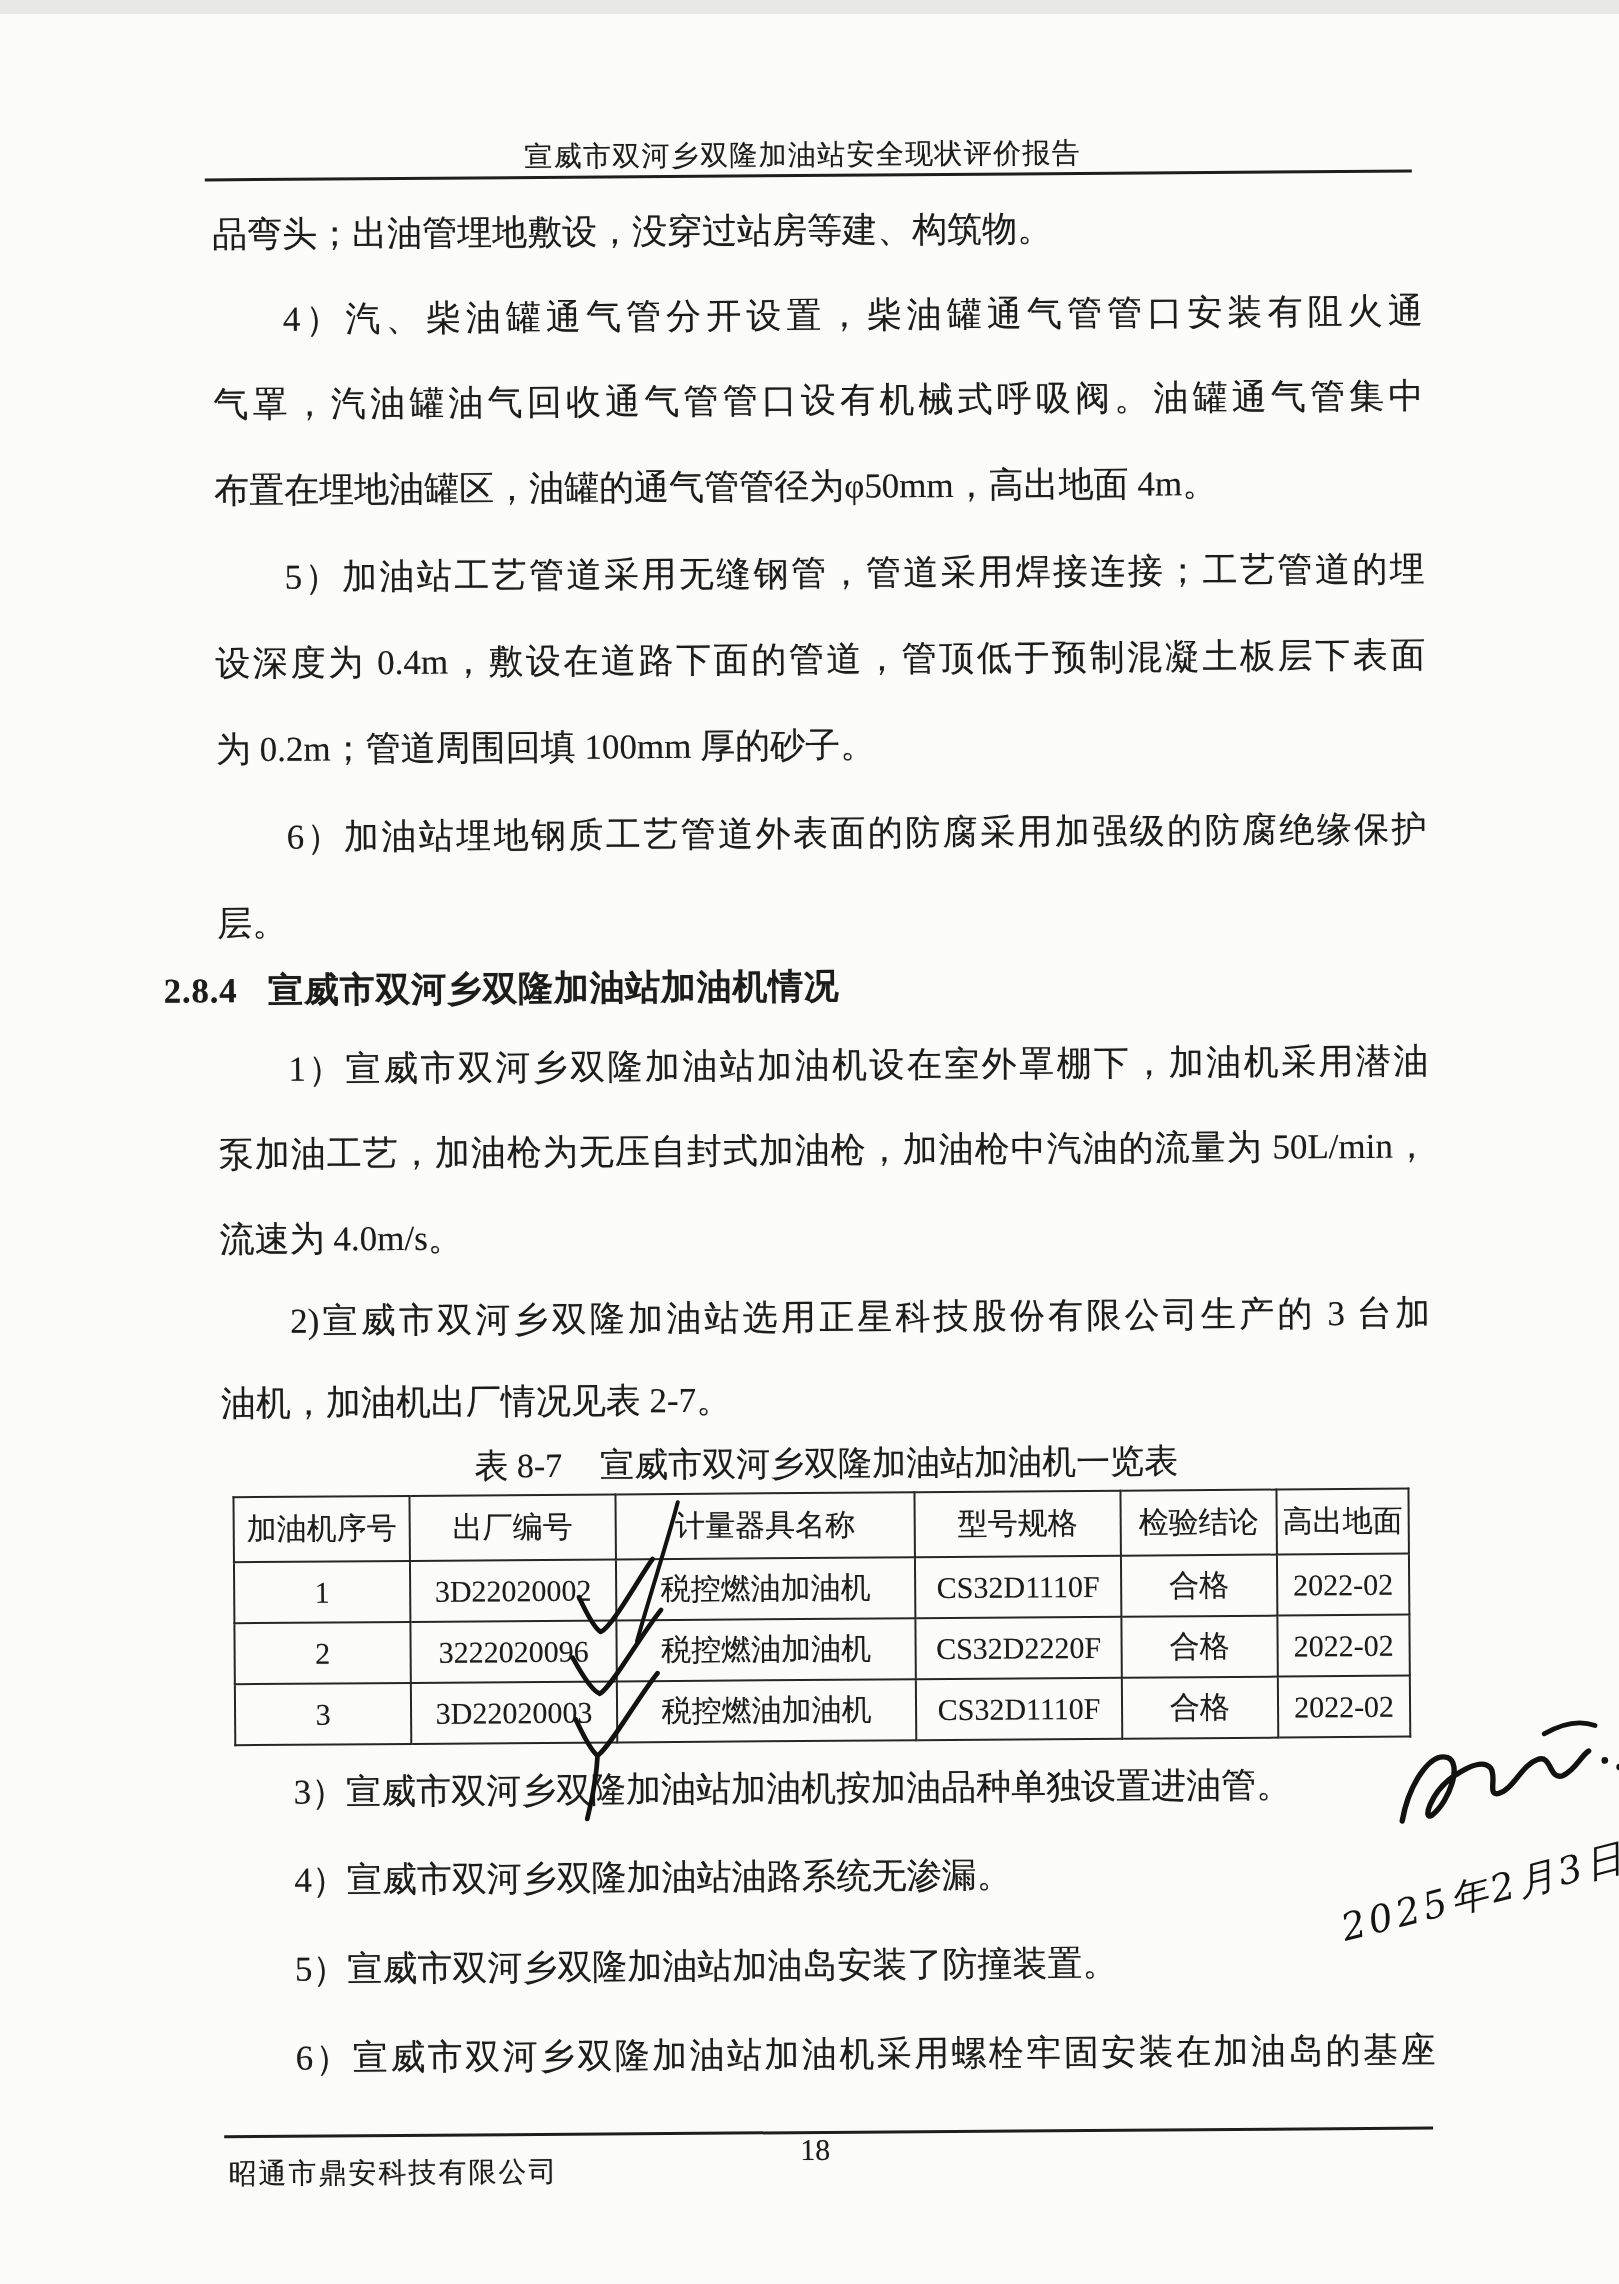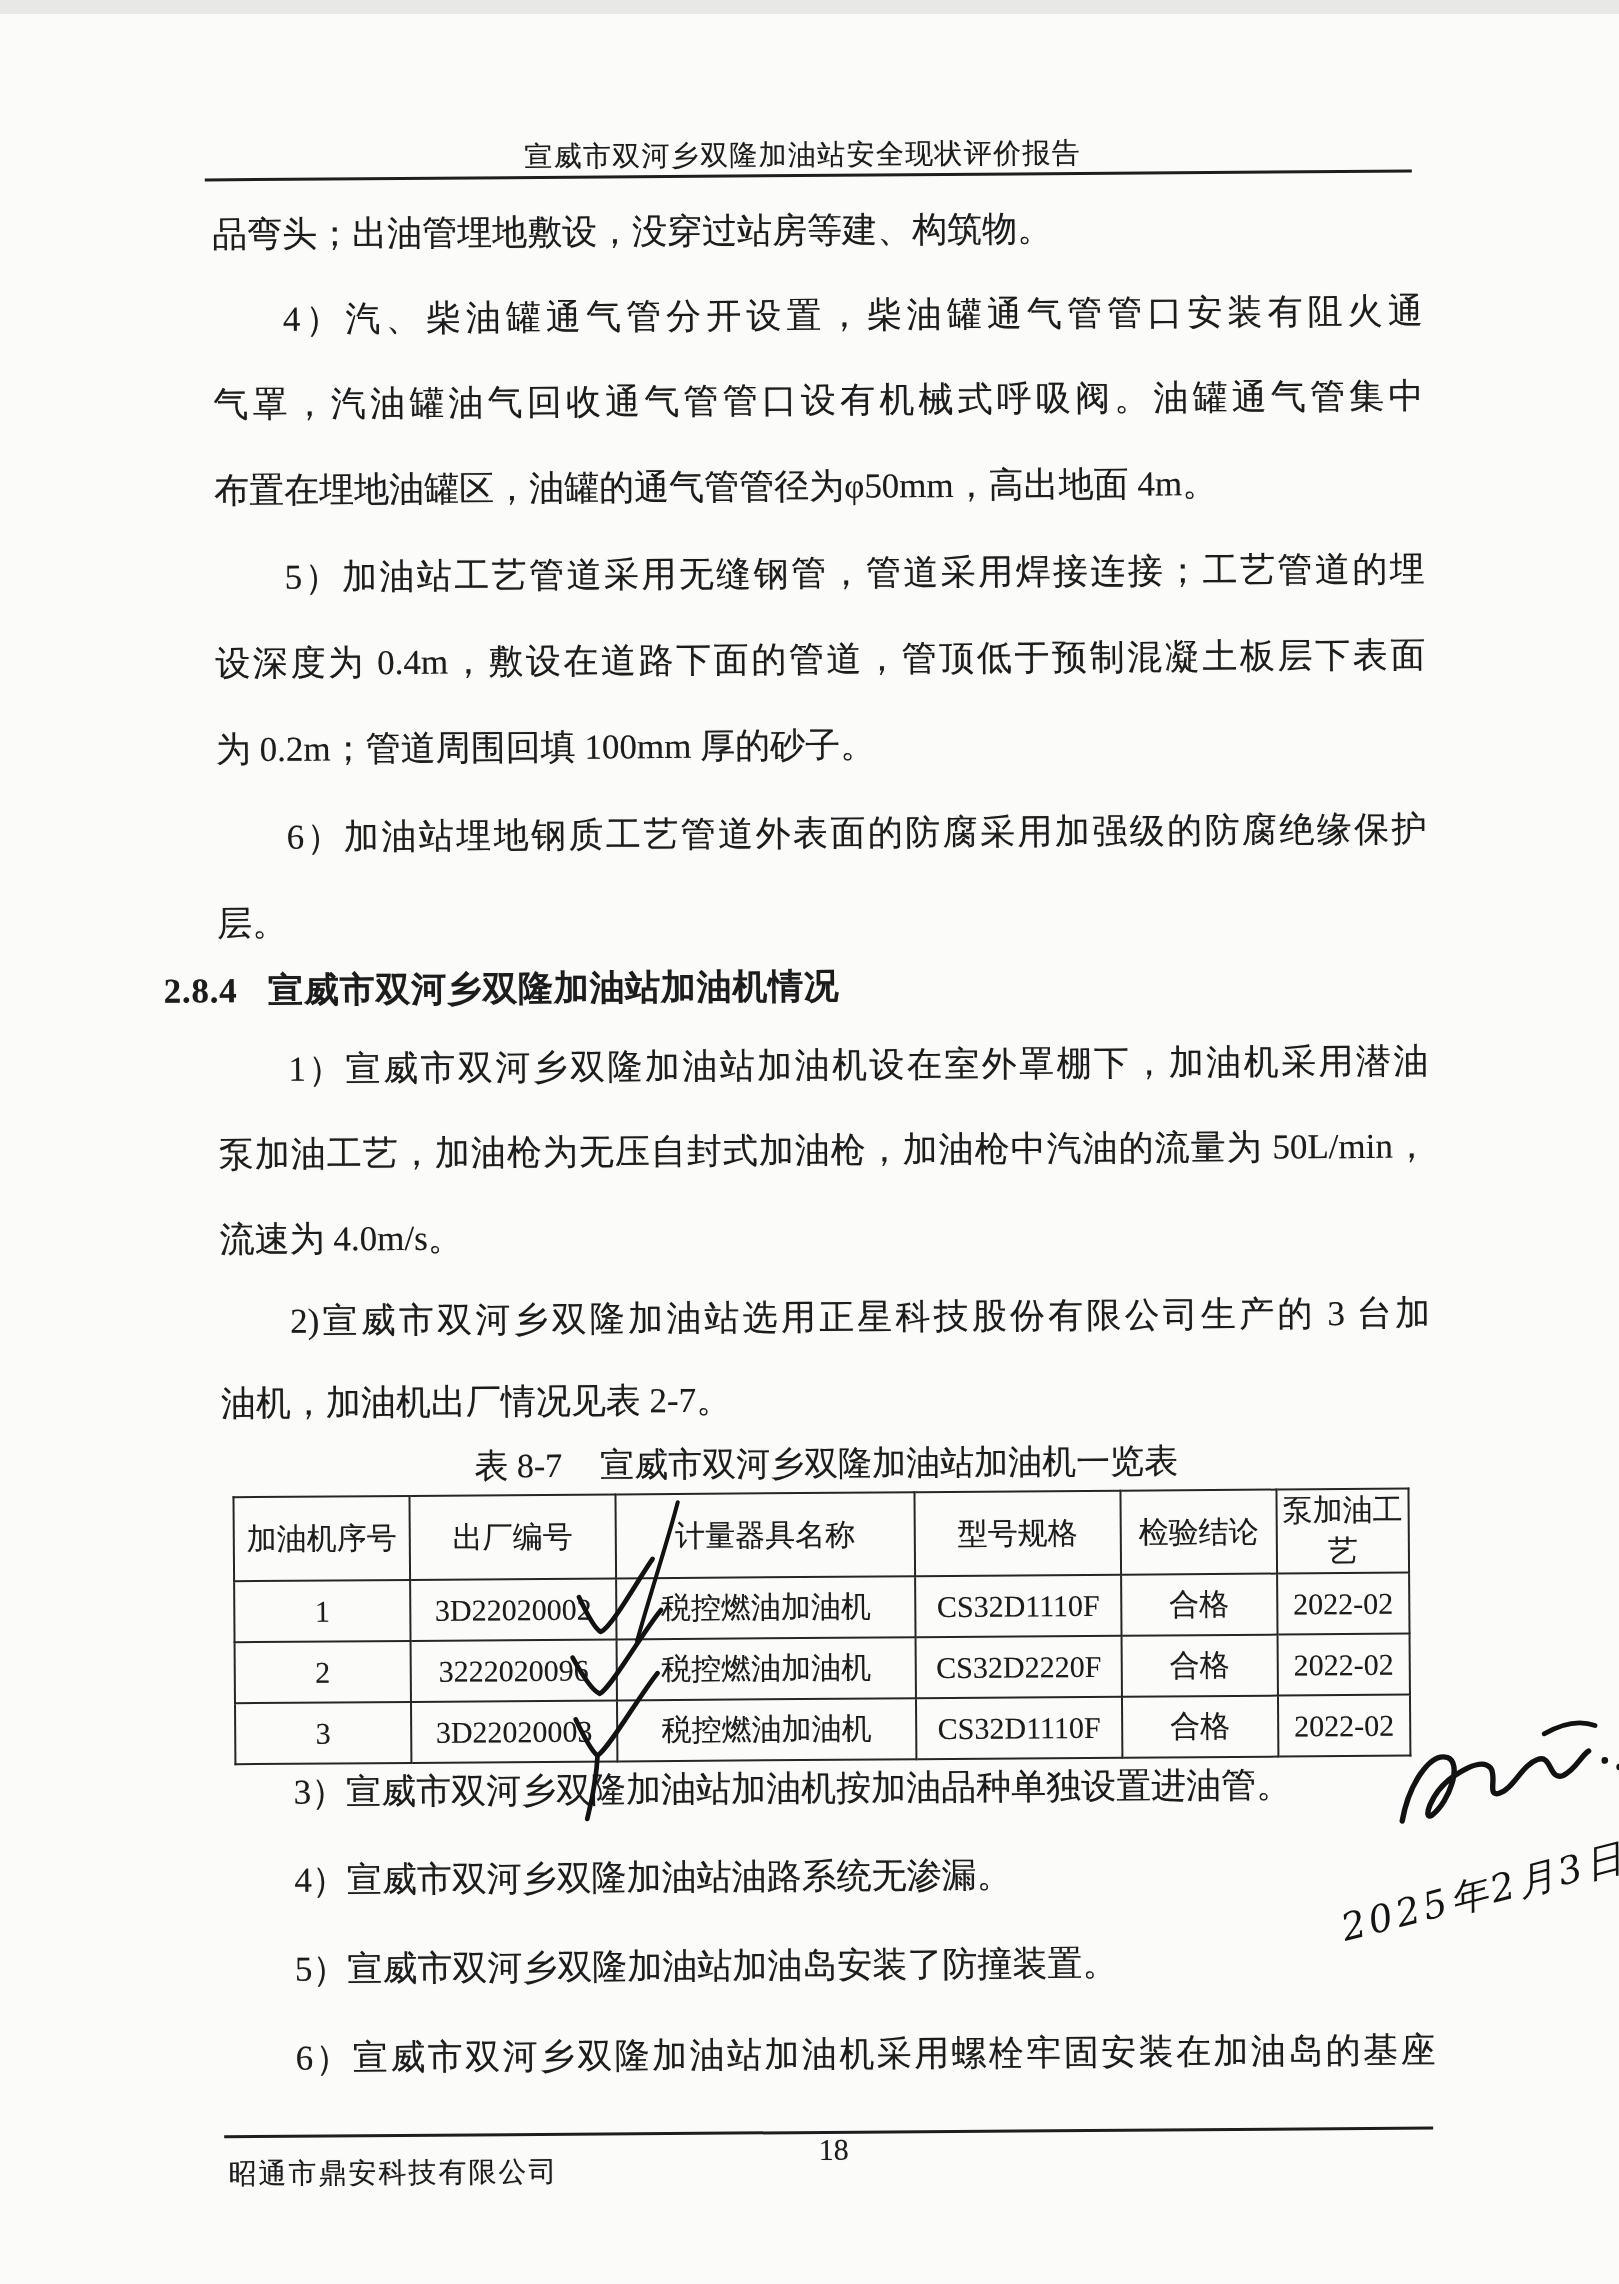--- a/index.html
+++ b/index.html
@@ -70,21 +70,21 @@
   .footer-rule{
     position:absolute;top:2117px;left:217px;width:1209px;height:3.4px;
     background:#1e1e1e;
   }
   .footer-company{
     position:absolute;left:221px;top:2137px;
     font-size:28px;letter-spacing:2px;
   }
   .page-number{
     position:absolute;left:793px;top:2119px;width:67px;
-    text-align:center;font-size:30px;
+    font-size:30px;
   }
   svg.ink{
     position:absolute;left:0;top:0;
     pointer-events:none;
   }
   svg.ink path{ fill:none;stroke:#121212;stroke-linecap:round;stroke-linejoin:round; }
   svg.ink text{
     fill:#141414;
     font-size:56px;
     font-style:italic;
@@ -134,21 +134,21 @@
           <col style="width:156px">
           <col style="width:132px">
       </colgroup>
       <thead>
         <tr class="hdr">
           <th>加油机序号</th>
           <th>出厂编号</th>
           <th>计量器具名称</th>
           <th>型号规格</th>
           <th>检验结论</th>
-          <th>泵加油工艺</th>
+          <th>高出地面</th>
         </tr>
       </thead>
       <tbody>
         <tr class="r">
           <td>1</td>
           <td>3D22020002</td>
           <td>税控燃油加油机</td>
           <td>CS32D1110F</td>
           <td>合格</td>
           <td>2022-02</td>

